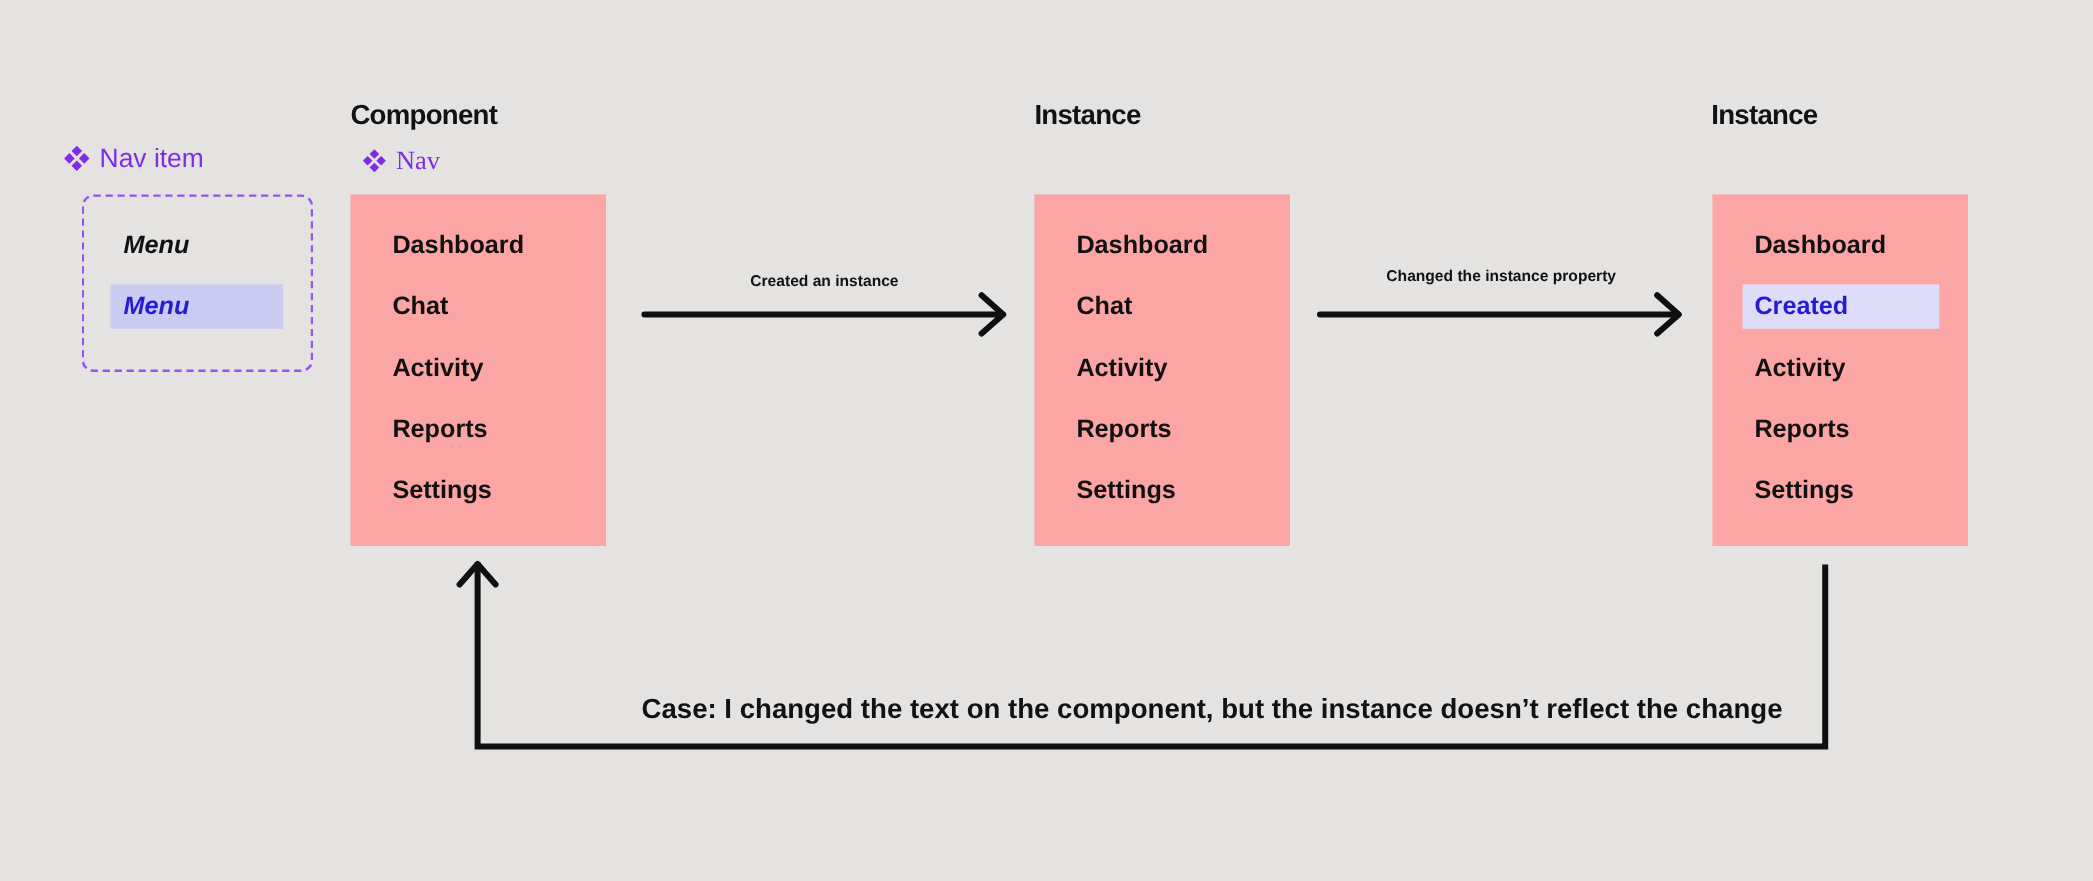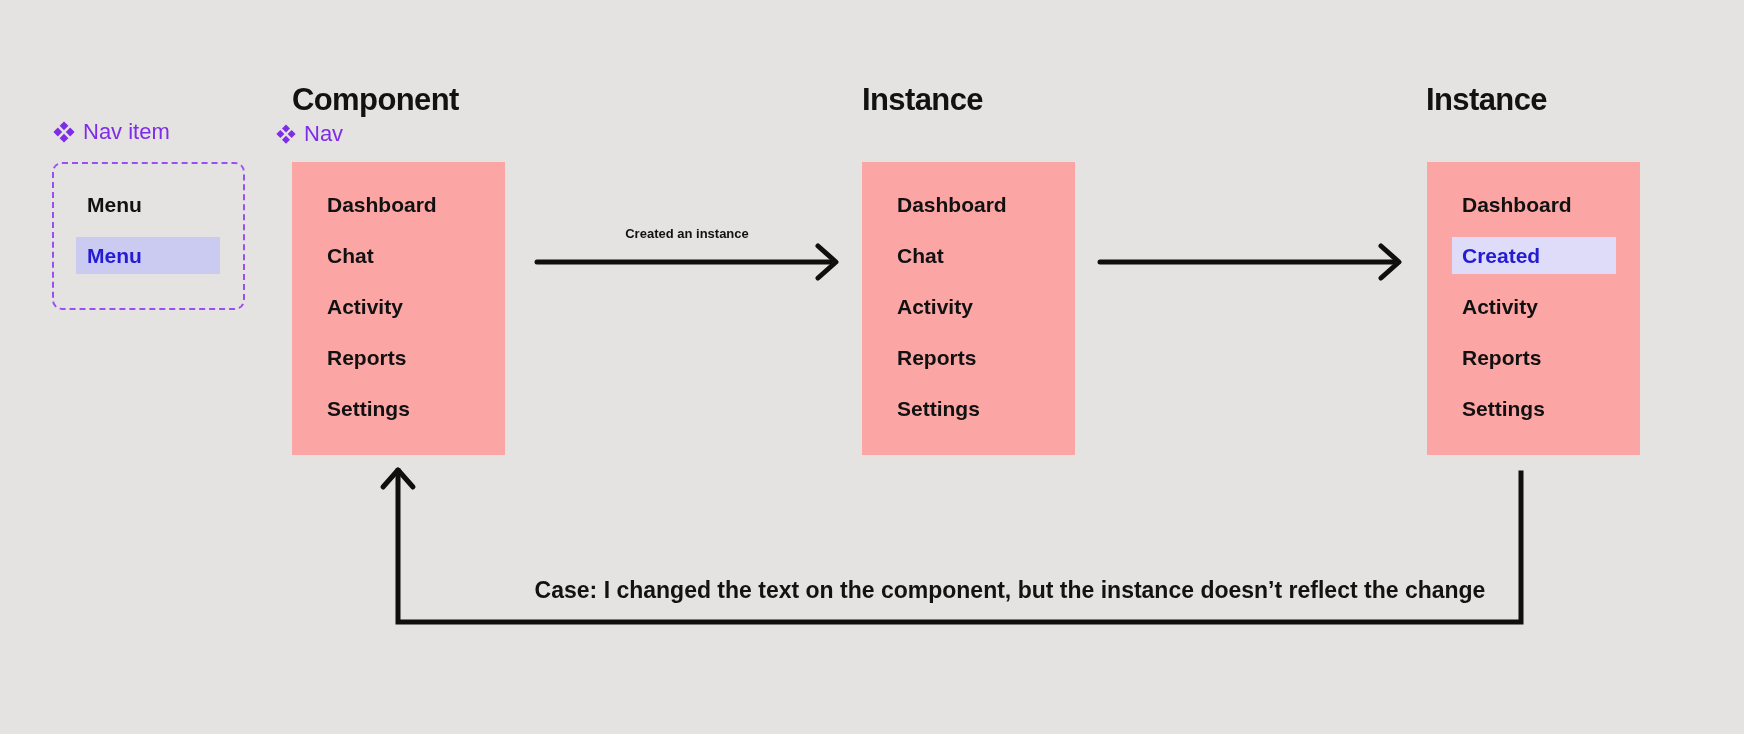--- a/index.html
+++ b/index.html
@@ -4,33 +4,33 @@
 <style>
   html,body { margin:0; padding:0; background:#e4e3e1; }
   .canvas {
     position:relative; width:1744px; height:734px;
     background:#e4e3e1; overflow:hidden;
     font-family:"Liberation Sans", sans-serif; color:#111;
   }
   .arrows-overlay { position:absolute; left:0; top:0; pointer-events:none; }
 
   .section-title {
-    position:absolute; top:82px; font-size:31px; font-weight:700;
+    position:absolute; top:82px; font-size:23px; font-weight:700;
     letter-spacing:-0.6px; color:#121212; white-space:nowrap;
   }
   .tag {
     position:absolute; display:flex; align-items:center; gap:8px;
     color:#7f2ce8; font-size:22px; font-weight:500; white-space:nowrap;justify-content:space-between;
   }
   .tag svg { display:block; }
 
   .master-frame {
-    position:absolute; left:52px; top:162px; width:193px; height:148px;
+    position:absolute; left:68px; top:162px; width:193px; height:148px;
     box-sizing:border-box; border:2px dashed #9a4ff0; border-radius:10px;
-    padding-top:15px; background:transparent;
+    padding-top:15px; background:transparent;font-style:italic;
   }
   .panel {
     position:absolute; top:162px; width:213px; height:293px;
     background:#fca5a5; box-sizing:border-box; padding-top:17px;
   }
   .panel-component { left:292px; }
   .panel-instance1 { left:862px; }
   .panel-instance2 { left:1427px; }
 
   .menu-item {
@@ -89,21 +89,21 @@
   <div class="master-frame">
     <div class="menu-item">
       <span>Menu</span>
     </div>
     <div class="menu-item hl-master">
       <span>Menu</span>
     </div>
   </div>
 
   <div class="section-title" style="left:292px;">Component</div>
-  <div class="tag" style="left:276px; top:121px;">
+  <div class="tag" style="left:302px; top:121px;font-family:Liberation Serif, serif;">
     <svg width="20" height="20" viewBox="0 0 16 16" fill="#7f2ce8">
       <path d="M8 0.3 L11.2 3.5 L8 6.7 L4.8 3.5 Z M3.5 4.8 L6.7 8 L3.5 11.2 L0.3 8 Z M12.5 4.8 L15.7 8 L12.5 11.2 L9.3 8 Z M8 9.3 L11.2 12.5 L8 15.7 L4.8 12.5 Z"></path>
     </svg>
     <span>Nav</span>
   </div>
   <div class="panel panel-component">
     <div class="menu-item"><span>Dashboard</span></div>
     <div class="menu-item"><span>Chat</span></div>
     <div class="menu-item"><span>Activity</span></div>
     <div class="menu-item"><span>Reports</span></div>
@@ -114,20 +114,21 @@
 
   <div class="section-title" style="left:862px;">Instance</div>
   <div class="panel panel-instance1">
     <div class="menu-item"><span>Dashboard</span></div>
     <div class="menu-item"><span>Chat</span></div>
     <div class="menu-item"><span>Activity</span></div>
     <div class="menu-item"><span>Reports</span></div>
     <div class="menu-item"><span>Settings</span></div>
   </div>
 
+  <div class="arrow-label" style="left:1100px; top:222px; width:302px;">Changed the instance property</div>
 
   <div class="section-title" style="left:1426px;">Instance</div>
   <div class="panel panel-instance2">
     <div class="menu-item"><span>Dashboard</span></div>
     <div class="menu-item hl-instance"><span>Created</span></div>
     <div class="menu-item"><span>Activity</span></div>
     <div class="menu-item"><span>Reports</span></div>
     <div class="menu-item"><span>Settings</span></div>
   </div>
 

